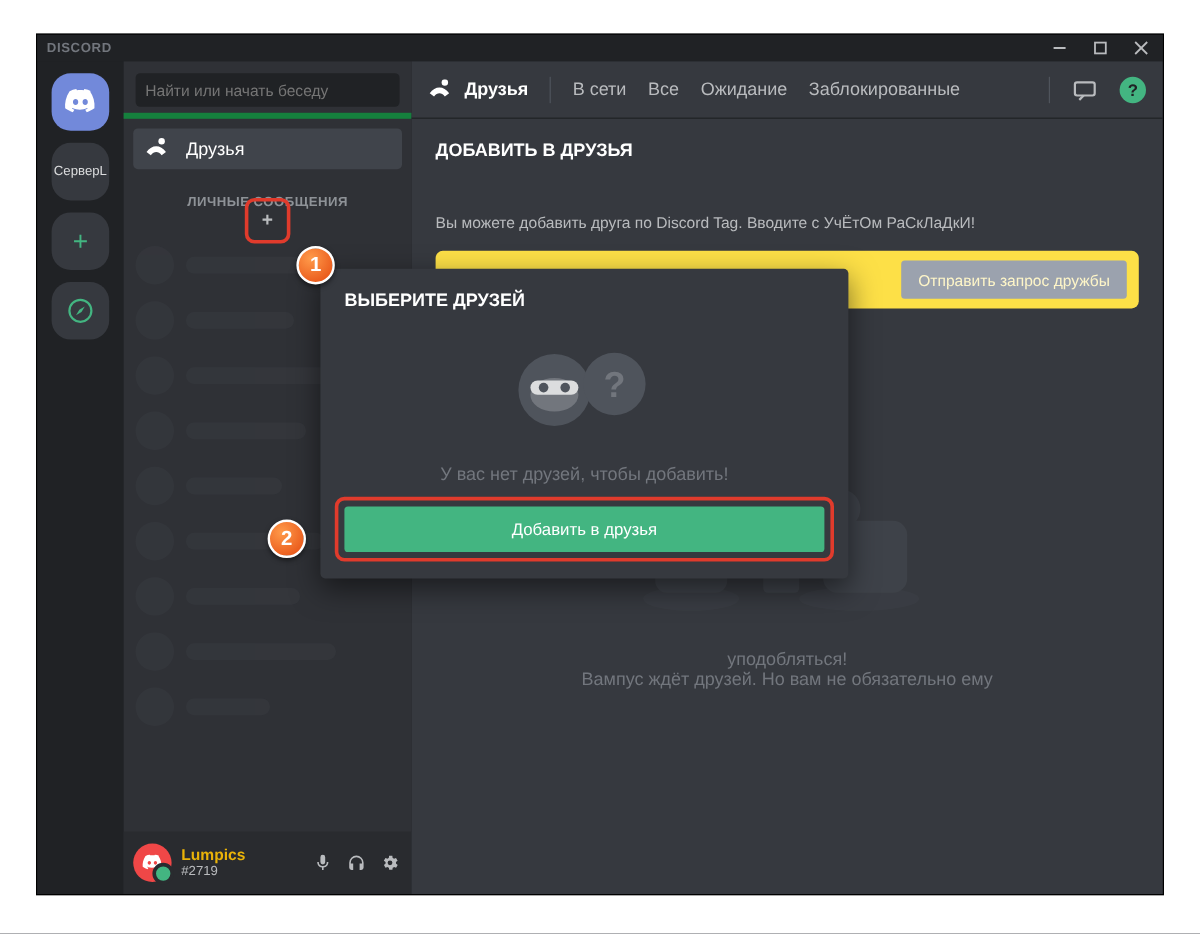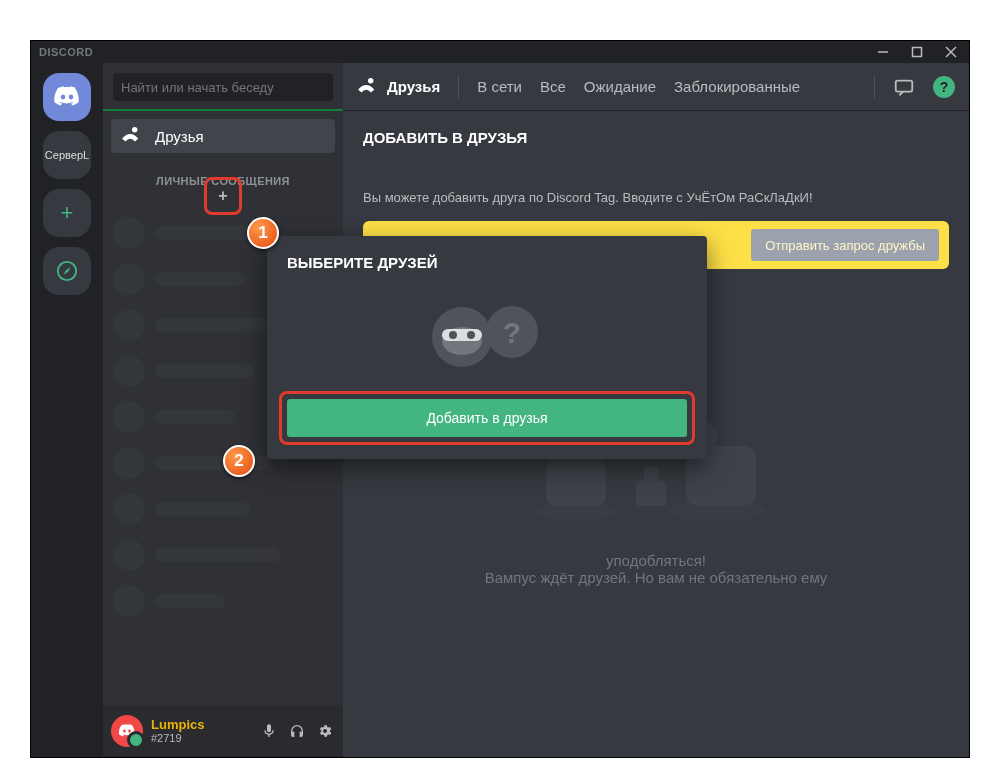--- a/index.html
+++ b/index.html
@@ -1,29 +1,29 @@
 <!DOCTYPE html>
 <html><head>
 <meta charset="utf-8">
 <style>
 * { margin:0; padding:0; box-sizing:border-box; font-family:"Segoe UI",Arial,sans-serif; }
 body { background:#fff; width:1000px; height:778px; overflow:hidden; }
-.window-frame { position:absolute; left:30px; top:40px; width:940px; height:718px; border:1px solid #000; background:#202225; display:flex; flex-direction:column; }
+.window-frame { position:absolute; left:30px; top:28px; width:940px; height:718px; border:1px solid #000; background:#202225; display:flex; flex-direction:column; }
 .titlebar { height:22px; background:#202225; display:flex; align-items:center; justify-content:space-between; padding:0 8px; }
 .titlebar-left { font-size:11px; font-weight:700; color:#72767d; letter-spacing:0.5px; }
 .titlebar-right { display:flex; gap:14px; }
 .tb-btn { width:20px; height:20px; display:flex; align-items:center; justify-content:center; color:#b9bbbe; cursor:pointer; }
 .app-body { flex:1; display:flex; overflow:hidden; }
 .server-col { width:72px; background:#202225; display:flex; flex-direction:column; align-items:center; padding-top:10px; gap:10px; }
 .server-item { width:48px; height:48px; border-radius:16px; background:#36393f; display:flex; align-items:center; justify-content:center; color:#dcddde; font-size:11px; cursor:pointer; }
 .server-item.home { background:#7289da; border-radius:16px; }
 .server-item.add { color:#43b581; font-size:22px; }
 .server-item.explore { color:#43b581; }
 .dm-col { width:240px; background:#2f3136; display:flex; flex-direction:column; position:relative; }
-.search-wrap { padding:10px; height:48px; border-bottom:2px solid #15803d; }
+.search-wrap { padding:10px; height:48px; border-bottom:5px solid #15803d; }
 .search-box { width:100%; height:28px; background:#202225; border:none; border-radius:4px; color:#72767d; font-size:13px; padding:0 8px; outline:none; }
 .friends-btn { display:flex; align-items:center; gap:12px; margin:8px; padding:8px 10px; border-radius:4px; background:#40444b; color:#fff; font-size:15px; cursor:pointer; }
 .dm-header { display:flex; align-items:center; justify-content:space-between; padding:14px 16px 4px; color:#8e9297; font-size:11px; font-weight:700; letter-spacing:0.4px;flex-direction:column; }
 .dm-plus-wrap { position:relative; }
 .dm-plus { width:18px; height:18px; display:flex; align-items:center; justify-content:center; color:#b9bbbe; cursor:pointer; font-size:16px; }
 .highlight-red { position:absolute; border:3px solid #e03b2c; border-radius:8px; pointer-events:none; }
 .dm-list { flex:1; padding:8px 10px; }
 .dm-skeleton { display:flex; align-items:center; gap:10px; margin-bottom:14px; opacity:0.15; }
 .sk-av { width:32px; height:32px; border-radius:50%; background:#4f545c; }
 .sk-line { height:14px; border-radius:8px; background:#4f545c; }
@@ -247,20 +247,21 @@
         <g>
           <circle cx="55" cy="50" r="30" fill="#4f545c"></circle>
           <ellipse cx="55" cy="54" rx="20" ry="14" fill="#72767d"></ellipse>
           <rect x="35" y="42" width="40" height="12" rx="6" fill="#dcddde"></rect>
           <circle cx="46" cy="48" r="4" fill="#4f545c"></circle>
           <circle cx="64" cy="48" r="4" fill="#4f545c"></circle>
           <circle cx="105" cy="45" r="26" fill="#4f545c"></circle>
           <text x="105" y="56" text-anchor="middle" font-size="30" font-weight="700" fill="#72767d">?</text>
         </g>
       </svg>
+      <div class="pop-empty">У вас нет друзей, чтобы добавить!</div>
       <div class="pop-btn-wrap">
         <button class="pop-btn">Добавить в друзья</button>
         <div class="highlight-red" style="left:-8px;top:-8px;right:-8px;bottom:-8px;width:auto;height:auto;"></div>
       </div>
     </div>
 
     <div class="marker" style="left:216px; top:176px;">1</div>
     <div class="marker" style="left:192px; top:404px;">2</div>
 
   </div>

